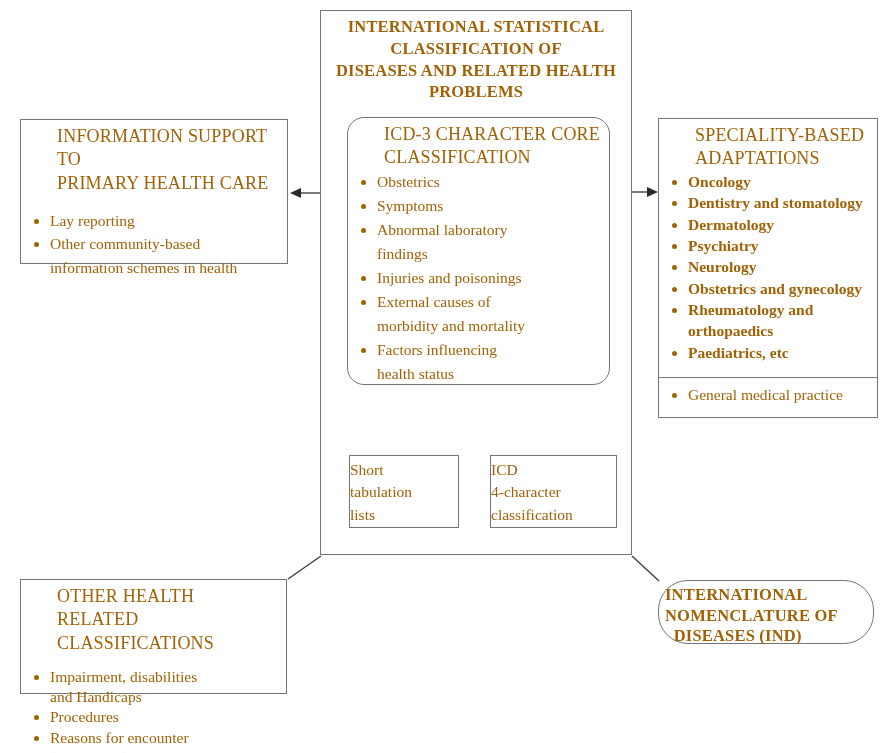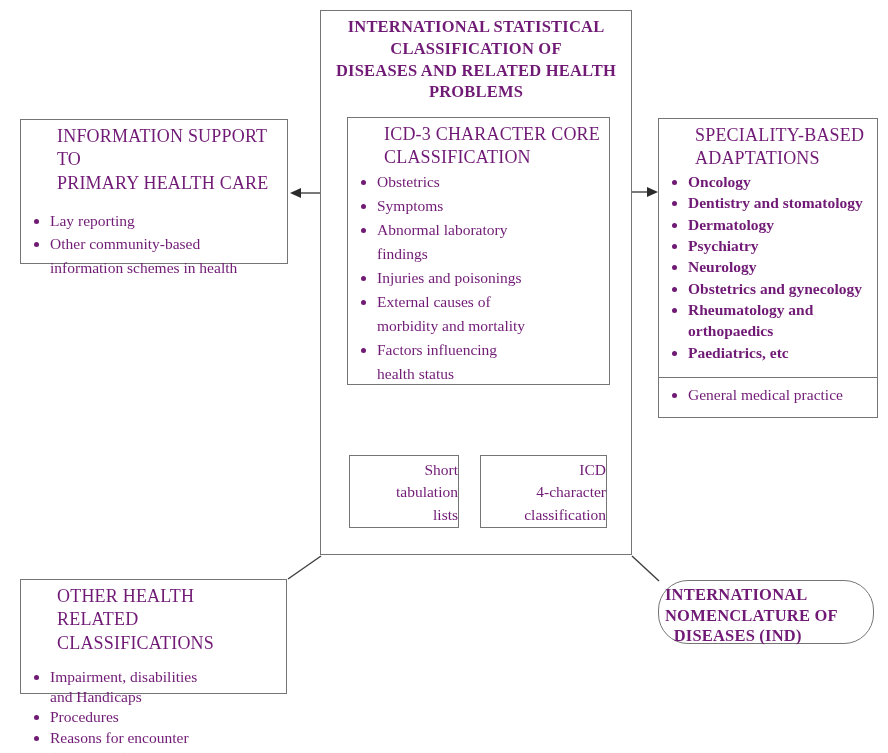--- a/index.html
+++ b/index.html
@@ -1,18 +1,18 @@
 <!DOCTYPE html>
 <html><head>
 <meta charset="utf-8">
 <style>
   html,body { margin:0; padding:0; background:#ffffff; }
   .canvas {
     position:relative; width:888px; height:753px; background:#ffffff;
-    font-family:"Liberation Serif","DejaVu Serif",serif; color:#701a75;
+    font-family:"Liberation Serif","DejaVu Serif",serif; color:#a16207;
     overflow:hidden;
   }
   .box {
     position:absolute; border:1px solid #757575; background:#ffffff;
     box-sizing:border-box; z-index:2;
   }
   .head {
     font-weight:normal; font-size:18px; line-height:1.3;
     letter-spacing:0.2px; white-space:pre-line;margin-left:28px;
   }
@@ -25,21 +25,21 @@
   }
   ul.blist li { white-space:pre-line; }
   #primary-box, #core-box, #speciality-box, #other-box, #gp-box { padding:5px 6px 0 8px; }
   #core-box ul.blist { line-height:1.55; }
   #primary-box ul.blist { margin-top:14px; line-height:1.5; }
   #speciality-box ul.blist { line-height:1.38;font-weight:bold; }
   #other-box ul.blist { margin-top:12px; line-height:1.3; }
   #gp-box { padding-top:4px; }
   #gp-box ul.blist { margin-top:3px; line-height:1.3; }
   .small-box {
-    text-align:right; font-size:15.5px; line-height:1.45;
+    text-align:left; font-size:15.5px; line-height:1.45;
     padding-top:3px; white-space:pre-line;
   }
   #ind-box {
     padding:4px 6px; font-weight:bold; font-size:16.5px; line-height:1.25;
     letter-spacing:0.2px; white-space:pre-wrap;
   }
   svg.connectors {
     position:absolute; left:0; top:0; z-index:1; pointer-events:none;
   }
   svg.connectors line { stroke:#3f3f3f; stroke-width:1.4; }
@@ -70,41 +70,41 @@
     <line x1="321" y1="556" x2="288" y2="579"></line>
     <line x1="632" y1="556" x2="659" y2="581"></line>
   </svg>
 
   <div class="box" id="main-box" style="left:320px; top:10px; width:312px; height:545px;">
     <div class="main-title">INTERNATIONAL STATISTICAL
 CLASSIFICATION OF
 DISEASES AND RELATED HEALTH
 PROBLEMS</div>
 
-    <div class="box" id="core-box" style="left:26px; top:106px; width:263px; height:268px;">
+    <div class="box" id="core-box" style="left:26px; top:106px; width:263px; height:268px;border-radius:17px;">
       <div class="head">ICD-3 CHARACTER CORE
 CLASSIFICATION</div>
       <ul class="blist">
           <li>Obstetrics</li>
           <li>Symptoms</li>
           <li>Abnormal laboratory
 findings</li>
           <li>Injuries and poisonings</li>
           <li>External causes of
 morbidity and mortality</li>
           <li>Factors influencing
 health status</li>
         </ul>
     </div>
 
     <div class="box small-box" style="left:28px; top:444px; width:110px; height:73px;">Short
 tabulation
 lists</div>
 
-    <div class="box small-box" style="left:159px; top:444px; width:127px; height:73px;">ICD
+    <div class="box small-box" style="left:169px; top:444px; width:127px; height:73px;">ICD
 4-character
 classification</div>
   </div>
 
   <div class="box" id="primary-box" style="left:20px; top:119px; width:268px; height:145px;">
     <div class="head">INFORMATION SUPPORT TO
 PRIMARY HEALTH CARE</div>
     <ul class="blist">
         <li>Lay reporting</li>
         <li>Other community-based

